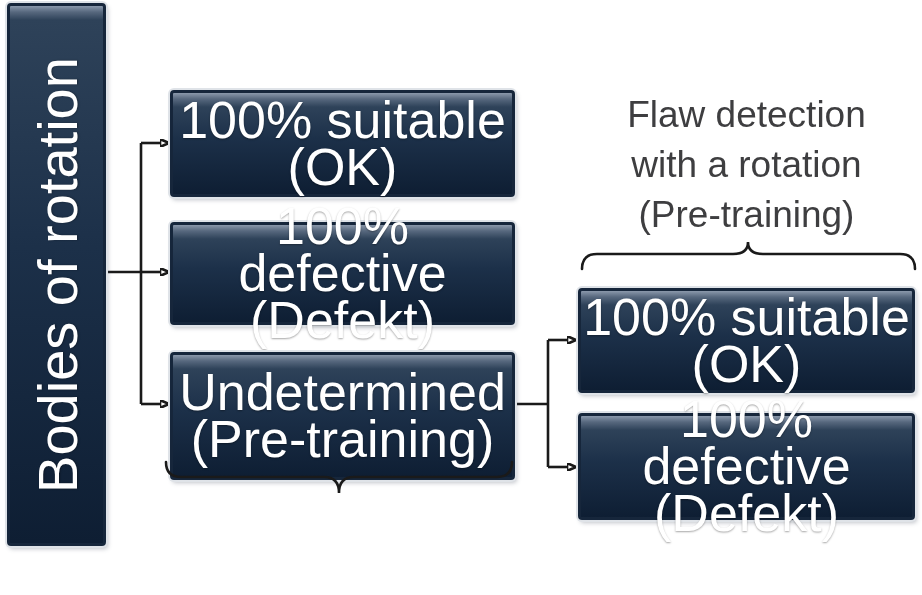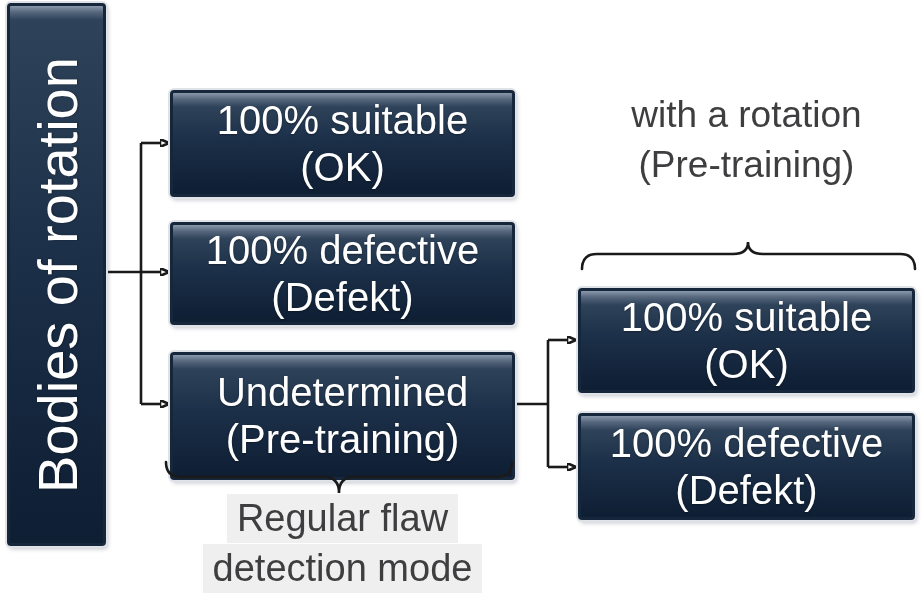--- a/index.html
+++ b/index.html
@@ -33,21 +33,21 @@
       #1c3049 45%,
       #0e1e33 100%);
     box-shadow: 0 0 0 2px #dfe3e8, 2px 3px 4px rgba(80,90,105,0.35);
     display: flex;
     align-items: center;
     justify-content: center;
     text-align: center;
   }
   .nbox .boxlabel {
     color: #ffffff;
-    font-size: 40px;
+    font-size: 52px;
     line-height: 47px;
     white-space: pre-line;
     text-shadow: 0 1px 2px rgba(0,0,0,0.35);
   }
   .root-box { left: 7px; top: 3px; width: 99px; height: 543px; }
   .root-box .vlabel {
     position: absolute;
     left: 50%; top: 50%;
     transform: translate(-50%, -50%) rotate(-90deg);
     white-space: nowrap;
@@ -130,23 +130,20 @@
   </div>
 
   <svg class="brace" style="left:164px; top:460px;" width="350" height="36" viewBox="0 0 350 36">
     <path d="M2,2 Q2,17 17,17 L160,17 Q175,17 175,33 Q175,17 190,17 L333,17 Q348,17 348,2"></path>
   </svg>
 
   <svg class="brace" style="left:580px; top:241px;" width="337" height="30" viewBox="0 0 337 30">
     <path d="M2,28 Q2,13 17,13 L153,13 Q168,13 168,1 Q168,13 183,13 L320,13 Q335,13 335,28"></path>
   </svg>
 
-  <div class="caption caption-bottom">
-    <span class="caption-line"><span class="hl">Regular flaw</span></span>
-    <span class="caption-line"><span class="hl">detection mode</span></span>
-  </div>
 
   <div class="caption caption-right">
+    <span class="caption-line">Flaw detection</span>
     <span class="caption-line">with a rotation</span>
     <span class="caption-line">(Pre-training)</span>
   </div>
 
 </div>
 
 </body></html>

